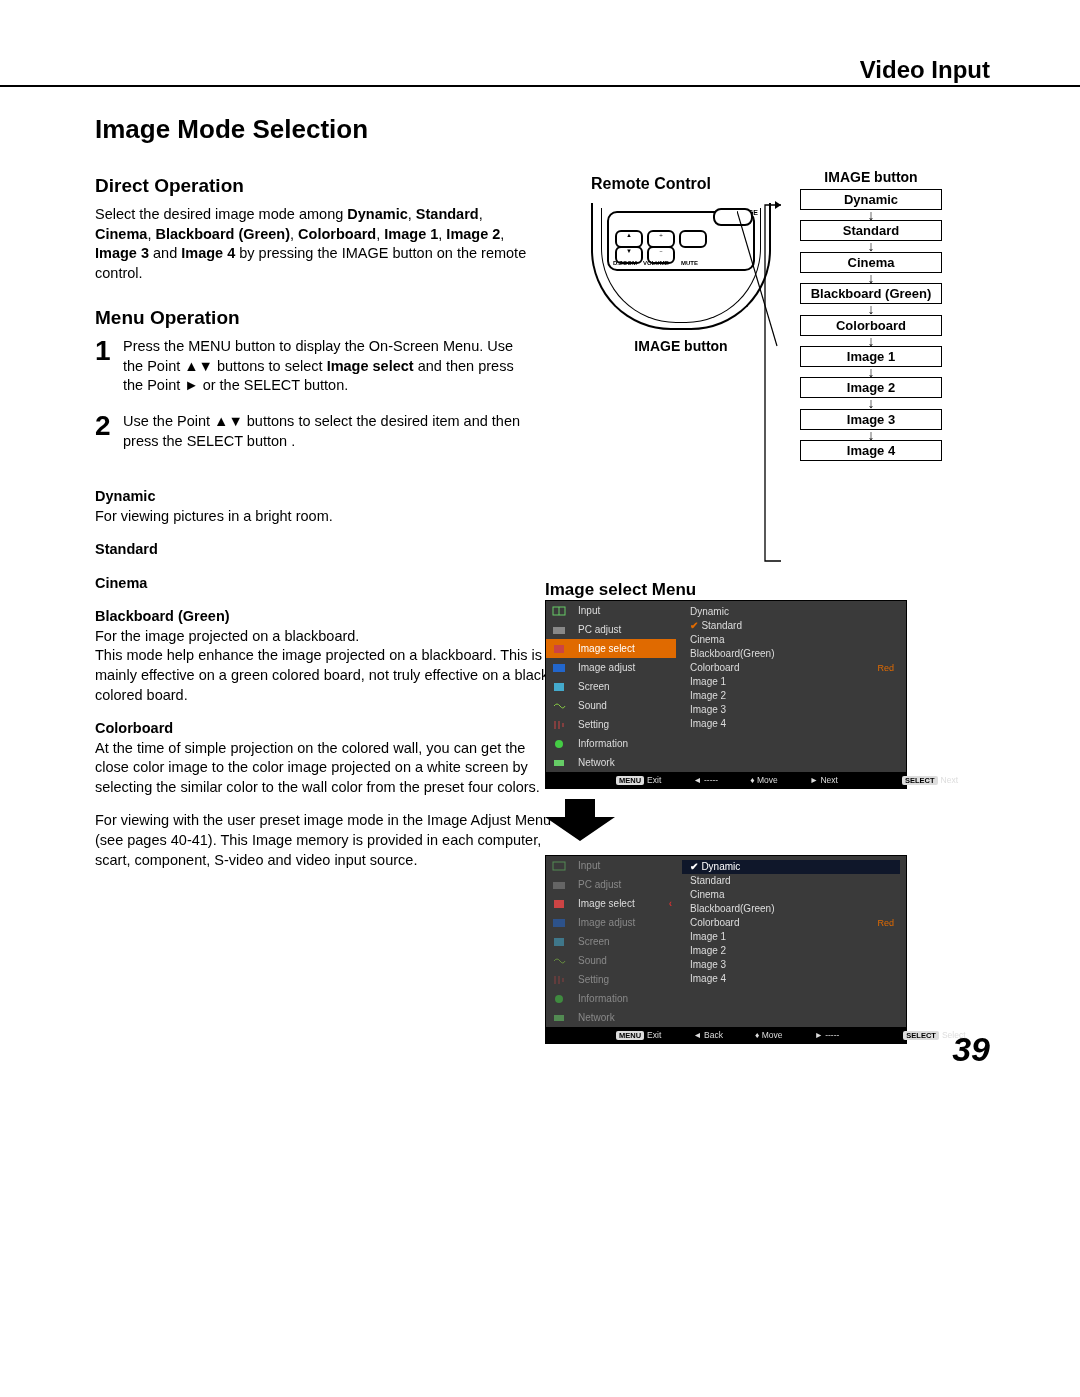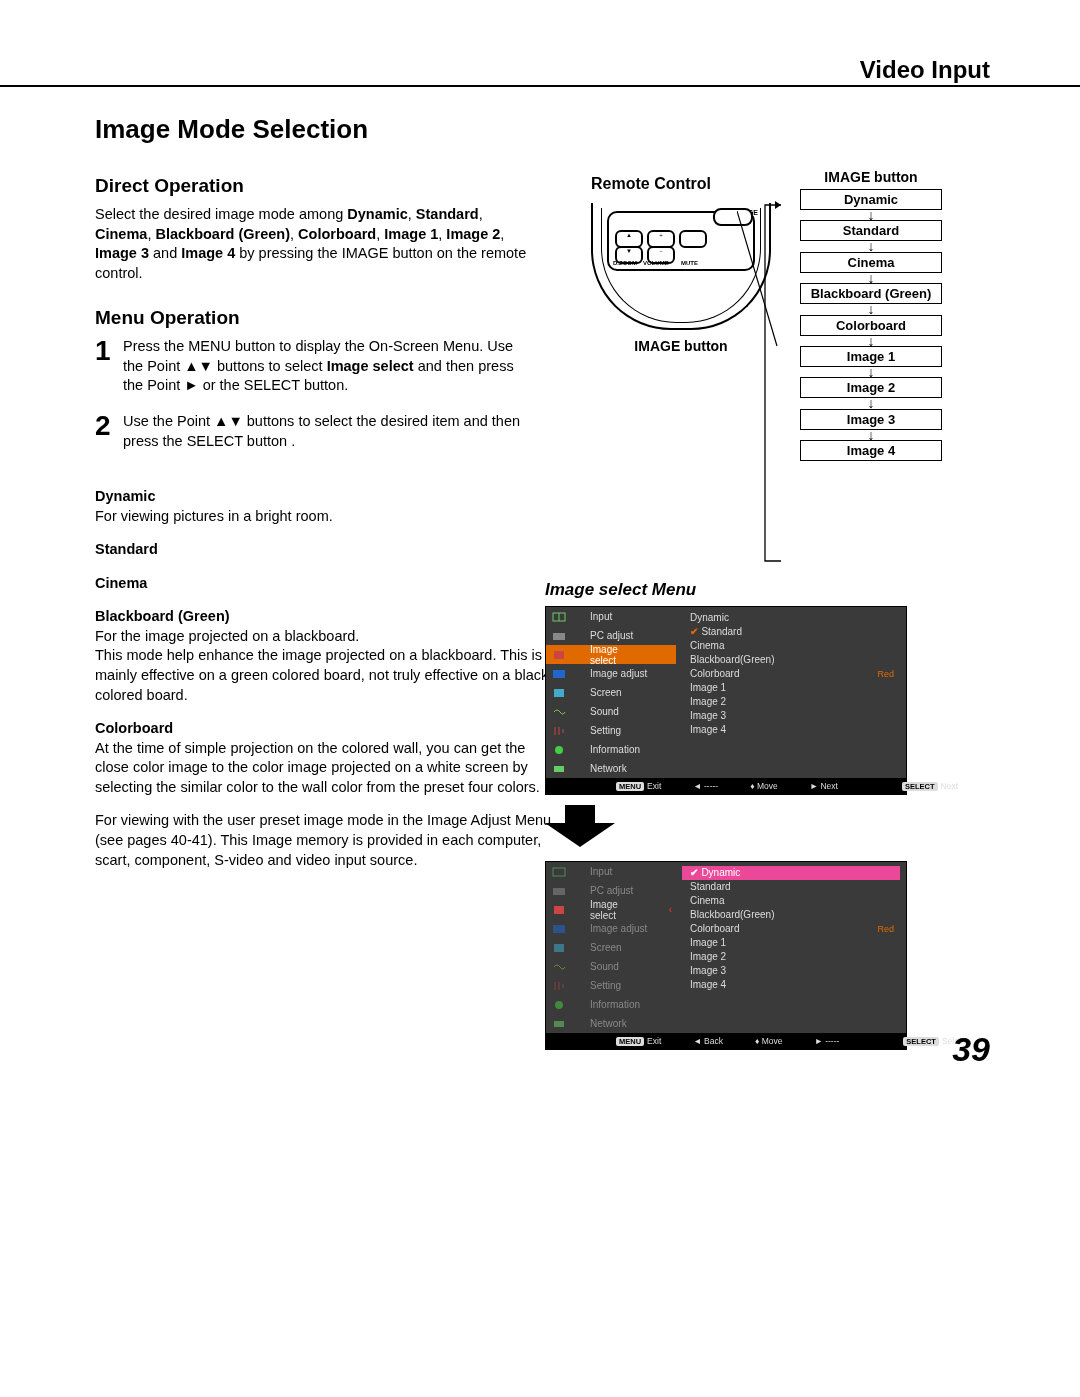--- a/index.html
+++ b/index.html
@@ -41,31 +41,31 @@
   .flow-title{font-size:14px;font-weight:bold;text-align:center;margin-bottom:4px;}
   .flow-box{border:1.5px solid #000;padding:2px 0;font-size:13px;font-weight:bold;text-align:center;width:140px;margin:0 auto;background:#fff;}
   .flow-arrow{text-align:center;line-height:0.6;font-size:14px;margin:1px 0;}
   .flow-loop{position:absolute;top:12px;left:-20px;width:20px;height:366px;}
   
   .modes{margin-top:20px;font-size:14.5px;line-height:1.35;}
   .mode-block{margin-bottom:14px;width:460px;}
   .mode-block .mt{font-weight:bold;}
   
   .osd-section{position:absolute;top:580px;left:545px;width:360px;}
-  .osd-title{font-size:17px;font-weight:bold;margin-bottom:6px;font-style:italic;}
+  .osd-title{font-size:17px;font-weight:bold;margin-bottom:0;}
   .osd{width:360px;background:#3a3a3a;border:1px solid #000;font-size:10px;color:#ddd;position:relative;}
   .osd-body{display:flex;}
   .osd-left{width:130px;}
   .osd-right{flex:1;position:relative;padding:4px 6px;}
-  .osd-row{display:flex;align-items:center;height:19px;padding-left:6px;gap:24px;}
+  .osd-row{display:flex;align-items:center;height:19px;padding-left:6px;gap:12px;}
   .osd-row.sel{background:#e06a00;color:#fff;}
   .osd-icn{width:14px;height:12px;display:inline-block;}
   .osd-chev{color:#e06a00;font-weight:bold;}
   .osd-opt{height:14px;line-height:14px;padding-left:8px;}
-  .osd-opt.sel{background:#ec4899;color:#fff;}
+  .osd-opt.sel{background:#0f172a;color:#fff;}
   .osd-opt .chk{color:#e06a00;font-weight:bold;margin-right:3px;}
   .osd-opt.sel .chk{color:#fff;}
   .osd-opt .side{float:right;margin-right:6px;color:#e06a00;font-size:9px;}
   .osd-foot{display:flex;background:#000;color:#ddd;font-size:8.5px;height:16px;align-items:center;padding:0 6px;justify-content:space-between;}
   .osd-foot span{white-space:nowrap;margin-left:32px;}
   .osd-tag{background:#ddd;color:#000;padding:0 3px;border-radius:2px;font-size:7.5px;font-weight:bold;margin-right:3px;}
   .big-arrow{margin:10px auto;width:70px;height:42px;}
   .page-num{position:absolute;bottom:64px;right:90px;font-size:34px;font-weight:bold;font-style:italic;}
   .dim{color:#888;}
   .osd-left .dim .osd-label, .osd-left .dim svg *{opacity:.55}

